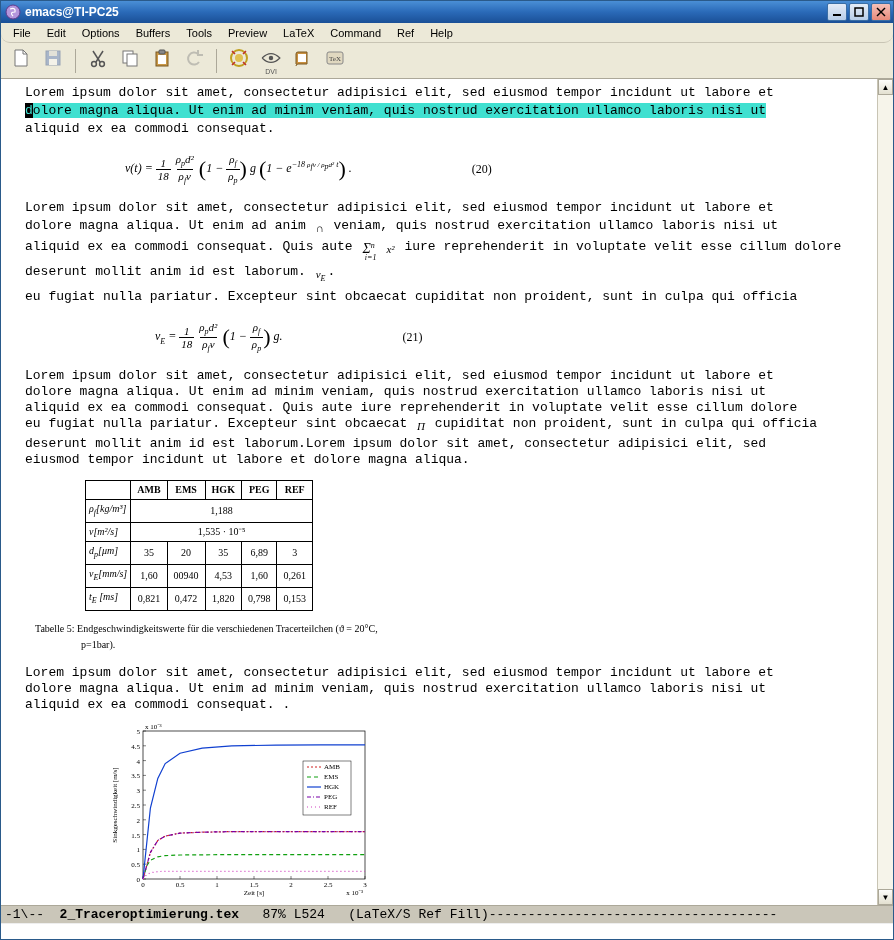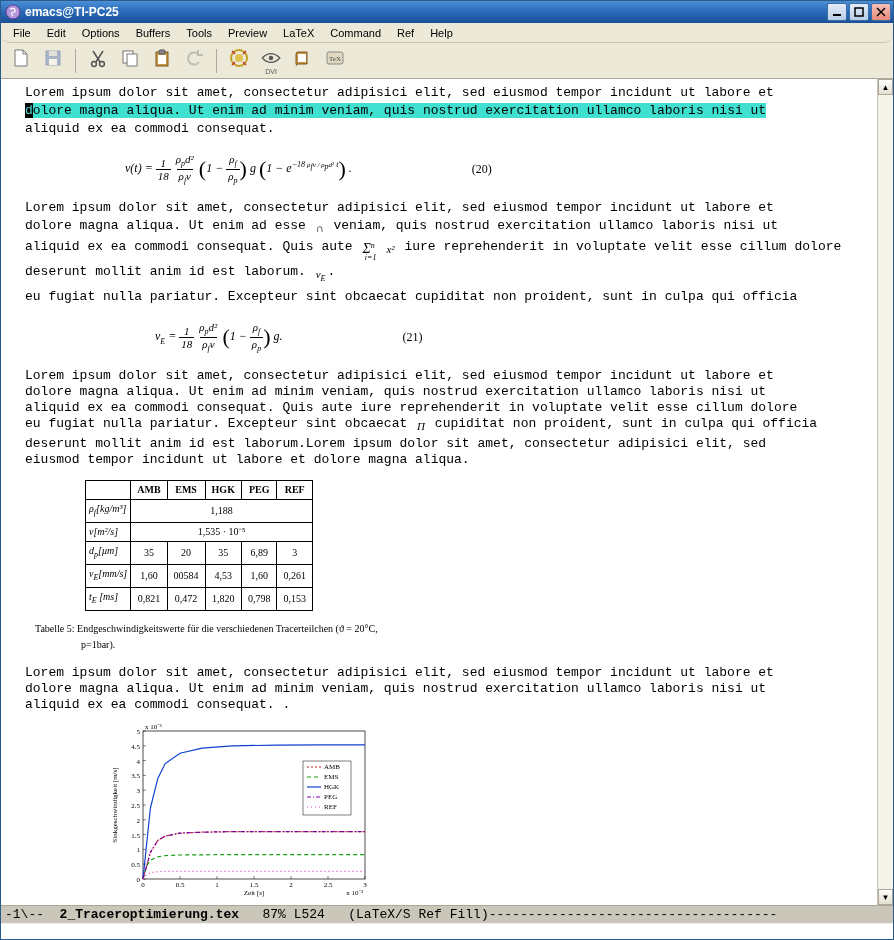--- a/index.html
+++ b/index.html
@@ -343,21 +343,21 @@
         <span class="bigpar">(</span>1 − <span class="frac">
             <span class="num">ρ<sub>f</sub></span>
             <span class="den">ρ<sub>p</sub></span>
           </span><span class="bigpar">)</span>
         g <span class="bigpar">(</span>1 − e<sup>−18 <span style="font-size:7px">ρ<sub>f</sub>ν / ρ<sub>p</sub>d²</span> t</sup><span class="bigpar">)</span> .
       </span>
       <span class="eqnum">(20)</span>
     </div>
 
     <div class="para">Lorem ipsum dolor sit amet, consectetur adipisici elit, sed eiusmod tempor incidunt ut labore et</div>
-    <div class="para"><span>dolore magna aliqua. Ut enim ad esse </span><span class="inline-math">∩</span><span> veniam, quis nostrud exercitation ullamco laboris nisi ut</span></div>
+    <div class="para"><span>dolore magna aliqua. Ut enim ad anim </span><span class="inline-math">∩</span><span> veniam, quis nostrud exercitation ullamco laboris nisi ut</span></div>
     <div class="para"><span>aliquid ex ea commodi consequat. Quis aute </span><span class="inline-math"><span class="sigma">Σ</span><sup>n</sup><sub style="position:relative;left:-10px;top:4px">i=1</sub>x²</span><span> iure reprehenderit in voluptate velit esse cillum dolore</span></div>
     <div class="para"><span>deserunt mollit anim id est laborum. </span><span class="inline-math"><span>v</span><sub>E</sub></span><span>.</span></div>
     <div class="para">eu fugiat nulla pariatur. Excepteur sint obcaecat cupiditat non proident, sunt in culpa qui officia</div>
 
     <div class="eqblock" style="padding-left:130px">
       <span class="eq">
         v<sub>E</sub> =
         <span class="frac">
             <span class="num">1</span>
             <span class="den">18</span>
@@ -404,21 +404,21 @@
               <td class="rowlabel">d<sub>p</sub>[μm]</td>
           <td>35</td>
               <td>20</td>
               <td>35</td>
               <td>6,89</td>
               <td>3</td>
             </tr>
         <tr>
               <td class="rowlabel">v<sub>E</sub>[mm/s]</td>
           <td>1,60</td>
-              <td>00584</td>
+              <td>00940</td>
               <td>4,53</td>
               <td>1,60</td>
               <td>0,261</td>
             </tr>
         <tr>
               <td class="rowlabel">t<sub>E</sub> [ms]</td>
           <td>0,821</td>
               <td>0,472</td>
               <td>1,820</td>
               <td>0,798</td>

